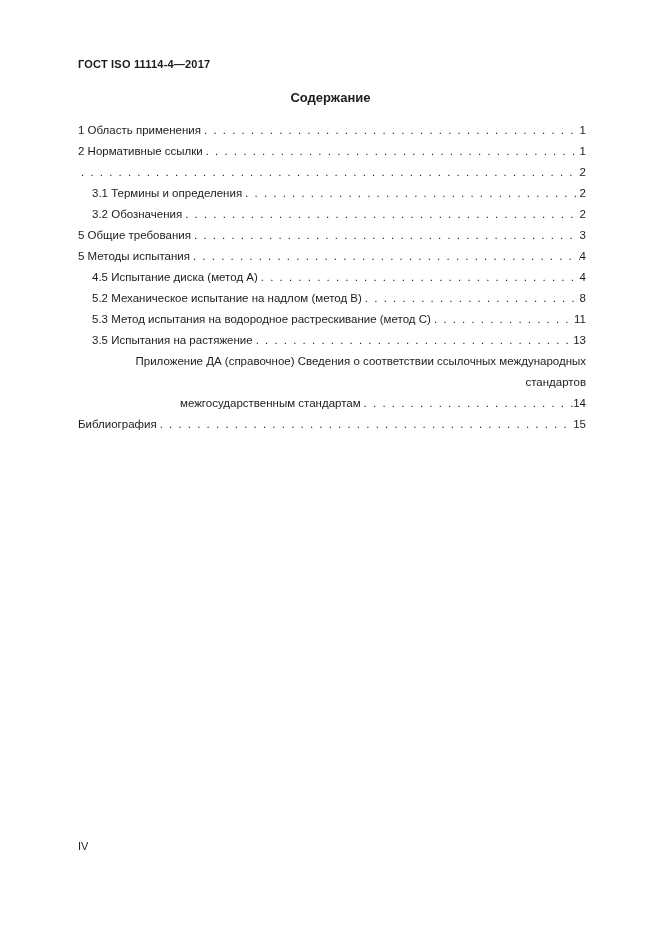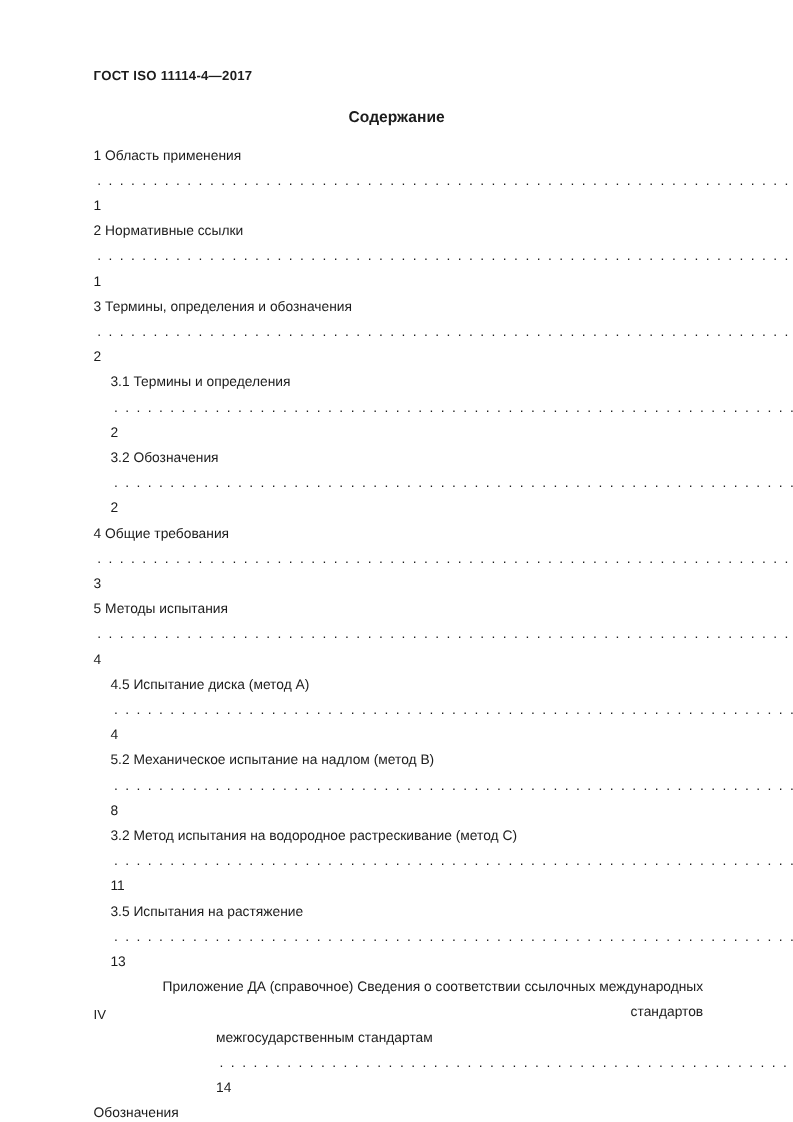--- a/index.html
+++ b/index.html
@@ -37,21 +37,20 @@
     position: absolute;
     left: 78px;
     top: 120px;
     width: 508px;
     font-size: 11.5px;
     line-height: 21px;
   }
   .toc-row {
     display: flex;
     align-items: baseline;
-    flex-direction: column;
   }
   .toc-row.indent-1 {
     padding-left: 14px;
   }
   .toc-row.cont {
     padding-left: 102px;
   }
   .toc-label {
     white-space: nowrap;
   }
@@ -89,73 +88,72 @@
         <span class="toc-label">1 Область применения</span>
         <span class="toc-dots">. . . . . . . . . . . . . . . . . . . . . . . . . . . . . . . . . . . . . . . . . . . . . . . . . . . . . . . . . . . . . . . . . . . . . . . . . . . . . . . . . . . . . . . . . . . . . . . . . . . . . . . . . . . . . . . . . . . . . . . . . . . . . . . . . . . . . . . . . . . . . . . . . . . . . . . . . . . . . . . . . . . . . . . . . . . . . . . . . . . . . . . . . . . . . . . . . . . . . . . . . . . . . . . . . . . . . . . . . . . . </span>
         <span class="toc-page">1</span>
       </div>
       <div class="toc-row">
         <span class="toc-label">2 Нормативные ссылки</span>
         <span class="toc-dots">. . . . . . . . . . . . . . . . . . . . . . . . . . . . . . . . . . . . . . . . . . . . . . . . . . . . . . . . . . . . . . . . . . . . . . . . . . . . . . . . . . . . . . . . . . . . . . . . . . . . . . . . . . . . . . . . . . . . . . . . . . . . . . . . . . . . . . . . . . . . . . . . . . . . . . . . . . . . . . . . . . . . . . . . . . . . . . . . . . . . . . . . . . . . . . . . . . . . . . . . . . . . . . . . . . . . . . . . . . . . </span>
         <span class="toc-page">1</span>
       </div>
       <div class="toc-row">
-        <span class="toc-label">3 Термины, определения и обозначения</span>
         <span class="toc-dots">. . . . . . . . . . . . . . . . . . . . . . . . . . . . . . . . . . . . . . . . . . . . . . . . . . . . . . . . . . . . . . . . . . . . . . . . . . . . . . . . . . . . . . . . . . . . . . . . . . . . . . . . . . . . . . . . . . . . . . . . . . . . . . . . . . . . . . . . . . . . . . . . . . . . . . . . . . . . . . . . . . . . . . . . . . . . . . . . . . . . . . . . . . . . . . . . . . . . . . . . . . . . . . . . . . . . . . . . . . . . </span>
         <span class="toc-page">2</span>
       </div>
       <div class="toc-row indent-1">
         <span class="toc-label">3.1 Термины и определения</span>
         <span class="toc-dots">. . . . . . . . . . . . . . . . . . . . . . . . . . . . . . . . . . . . . . . . . . . . . . . . . . . . . . . . . . . . . . . . . . . . . . . . . . . . . . . . . . . . . . . . . . . . . . . . . . . . . . . . . . . . . . . . . . . . . . . . . . . . . . . . . . . . . . . . . . . . . . . . . . . . . . . . . . . . . . . . . . . . . . . . . . . . . . . . . . . . . . . . . . . . . . . . . . . . . . . . . . . . . . . . . . . . . . . . . . . . </span>
         <span class="toc-page">2</span>
       </div>
       <div class="toc-row indent-1">
         <span class="toc-label">3.2 Обозначения</span>
         <span class="toc-dots">. . . . . . . . . . . . . . . . . . . . . . . . . . . . . . . . . . . . . . . . . . . . . . . . . . . . . . . . . . . . . . . . . . . . . . . . . . . . . . . . . . . . . . . . . . . . . . . . . . . . . . . . . . . . . . . . . . . . . . . . . . . . . . . . . . . . . . . . . . . . . . . . . . . . . . . . . . . . . . . . . . . . . . . . . . . . . . . . . . . . . . . . . . . . . . . . . . . . . . . . . . . . . . . . . . . . . . . . . . . . </span>
         <span class="toc-page">2</span>
       </div>
       <div class="toc-row">
-        <span class="toc-label">4 Общие требования</span>
+        <span class="toc-label">5 Общие требования</span>
         <span class="toc-dots">. . . . . . . . . . . . . . . . . . . . . . . . . . . . . . . . . . . . . . . . . . . . . . . . . . . . . . . . . . . . . . . . . . . . . . . . . . . . . . . . . . . . . . . . . . . . . . . . . . . . . . . . . . . . . . . . . . . . . . . . . . . . . . . . . . . . . . . . . . . . . . . . . . . . . . . . . . . . . . . . . . . . . . . . . . . . . . . . . . . . . . . . . . . . . . . . . . . . . . . . . . . . . . . . . . . . . . . . . . . . </span>
         <span class="toc-page">3</span>
       </div>
       <div class="toc-row">
         <span class="toc-label">5 Методы испытания</span>
         <span class="toc-dots">. . . . . . . . . . . . . . . . . . . . . . . . . . . . . . . . . . . . . . . . . . . . . . . . . . . . . . . . . . . . . . . . . . . . . . . . . . . . . . . . . . . . . . . . . . . . . . . . . . . . . . . . . . . . . . . . . . . . . . . . . . . . . . . . . . . . . . . . . . . . . . . . . . . . . . . . . . . . . . . . . . . . . . . . . . . . . . . . . . . . . . . . . . . . . . . . . . . . . . . . . . . . . . . . . . . . . . . . . . . . </span>
         <span class="toc-page">4</span>
       </div>
       <div class="toc-row indent-1">
         <span class="toc-label">4.5 Испытание диска (метод А)</span>
         <span class="toc-dots">. . . . . . . . . . . . . . . . . . . . . . . . . . . . . . . . . . . . . . . . . . . . . . . . . . . . . . . . . . . . . . . . . . . . . . . . . . . . . . . . . . . . . . . . . . . . . . . . . . . . . . . . . . . . . . . . . . . . . . . . . . . . . . . . . . . . . . . . . . . . . . . . . . . . . . . . . . . . . . . . . . . . . . . . . . . . . . . . . . . . . . . . . . . . . . . . . . . . . . . . . . . . . . . . . . . . . . . . . . . . </span>
         <span class="toc-page">4</span>
       </div>
       <div class="toc-row indent-1">
         <span class="toc-label">5.2 Механическое испытание на надлом (метод В)</span>
         <span class="toc-dots">. . . . . . . . . . . . . . . . . . . . . . . . . . . . . . . . . . . . . . . . . . . . . . . . . . . . . . . . . . . . . . . . . . . . . . . . . . . . . . . . . . . . . . . . . . . . . . . . . . . . . . . . . . . . . . . . . . . . . . . . . . . . . . . . . . . . . . . . . . . . . . . . . . . . . . . . . . . . . . . . . . . . . . . . . . . . . . . . . . . . . . . . . . . . . . . . . . . . . . . . . . . . . . . . . . . . . . . . . . . . </span>
         <span class="toc-page">8</span>
       </div>
       <div class="toc-row indent-1">
-        <span class="toc-label">3.2 Метод испытания на водородное растрескивание (метод С)</span>
+        <span class="toc-label">5.3 Метод испытания на водородное растрескивание (метод С)</span>
         <span class="toc-dots">. . . . . . . . . . . . . . . . . . . . . . . . . . . . . . . . . . . . . . . . . . . . . . . . . . . . . . . . . . . . . . . . . . . . . . . . . . . . . . . . . . . . . . . . . . . . . . . . . . . . . . . . . . . . . . . . . . . . . . . . . . . . . . . . . . . . . . . . . . . . . . . . . . . . . . . . . . . . . . . . . . . . . . . . . . . . . . . . . . . . . . . . . . . . . . . . . . . . . . . . . . . . . . . . . . . . . . . . . . . . </span>
         <span class="toc-page">11</span>
       </div>
       <div class="toc-row indent-1">
         <span class="toc-label">3.5 Испытания на растяжение</span>
         <span class="toc-dots">. . . . . . . . . . . . . . . . . . . . . . . . . . . . . . . . . . . . . . . . . . . . . . . . . . . . . . . . . . . . . . . . . . . . . . . . . . . . . . . . . . . . . . . . . . . . . . . . . . . . . . . . . . . . . . . . . . . . . . . . . . . . . . . . . . . . . . . . . . . . . . . . . . . . . . . . . . . . . . . . . . . . . . . . . . . . . . . . . . . . . . . . . . . . . . . . . . . . . . . . . . . . . . . . . . . . . . . . . . . . </span>
         <span class="toc-page">13</span>
       </div>
       <div class="toc-row wrap-first">
         <span class="toc-label">Приложение ДА (справочное)  Сведения о соответствии ссылочных международных стандартов</span>
       </div>
       <div class="toc-row cont">
         <span class="toc-label">межгосударственным стандартам</span>
         <span class="toc-dots">. . . . . . . . . . . . . . . . . . . . . . . . . . . . . . . . . . . . . . . . . . . . . . . . . . . . . . . . . . . . . . . . . . . . . . . . . . . . . . . . . . . . . . . . . . . . . . . . . . . . . . . . . . . . . . . . . . . . . . . . . . . . . . . . . . . . . . . . . . . . . . . . . . . . . . . . . . . . . . . . . . . . . . . . . . . . . . . . . . . . . . . . . . . . . . . . . . . . . . . . . . . . . . . . . . . . . . . . . . . . </span>
         <span class="toc-page">14</span>
       </div>
       <div class="toc-row">
-        <span class="toc-label">Обозначения</span>
+        <span class="toc-label">Библиография</span>
         <span class="toc-dots">. . . . . . . . . . . . . . . . . . . . . . . . . . . . . . . . . . . . . . . . . . . . . . . . . . . . . . . . . . . . . . . . . . . . . . . . . . . . . . . . . . . . . . . . . . . . . . . . . . . . . . . . . . . . . . . . . . . . . . . . . . . . . . . . . . . . . . . . . . . . . . . . . . . . . . . . . . . . . . . . . . . . . . . . . . . . . . . . . . . . . . . . . . . . . . . . . . . . . . . . . . . . . . . . . . . . . . . . . . . . </span>
         <span class="toc-page">15</span>
       </div>
     </div>
 
   <div class="doc-footer">IV</div>
 </div>
 
 </body></html>

